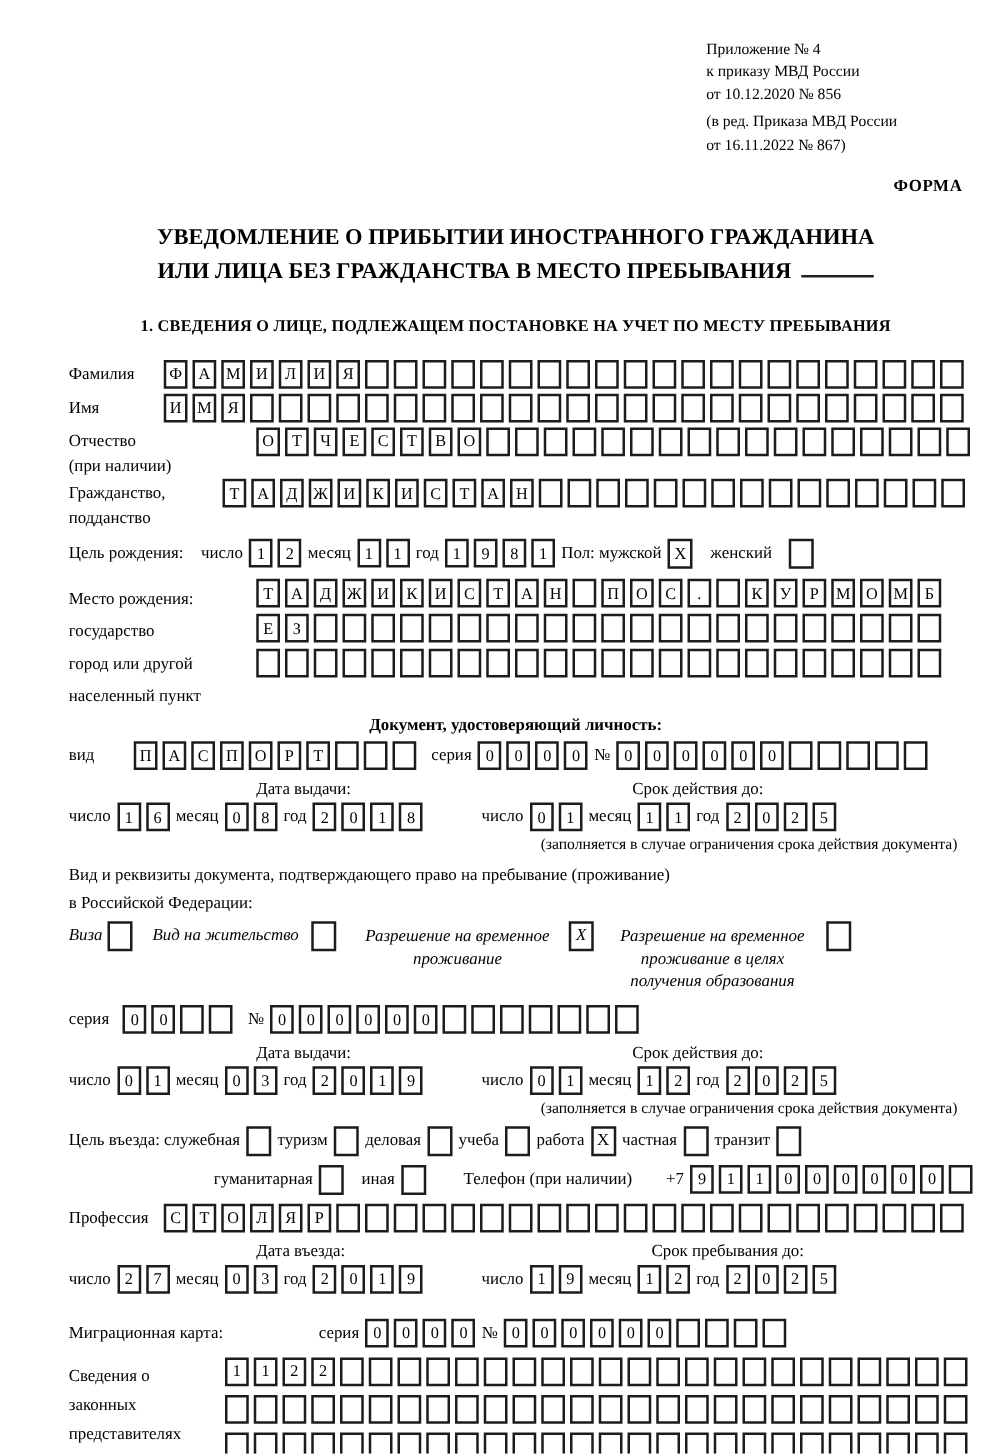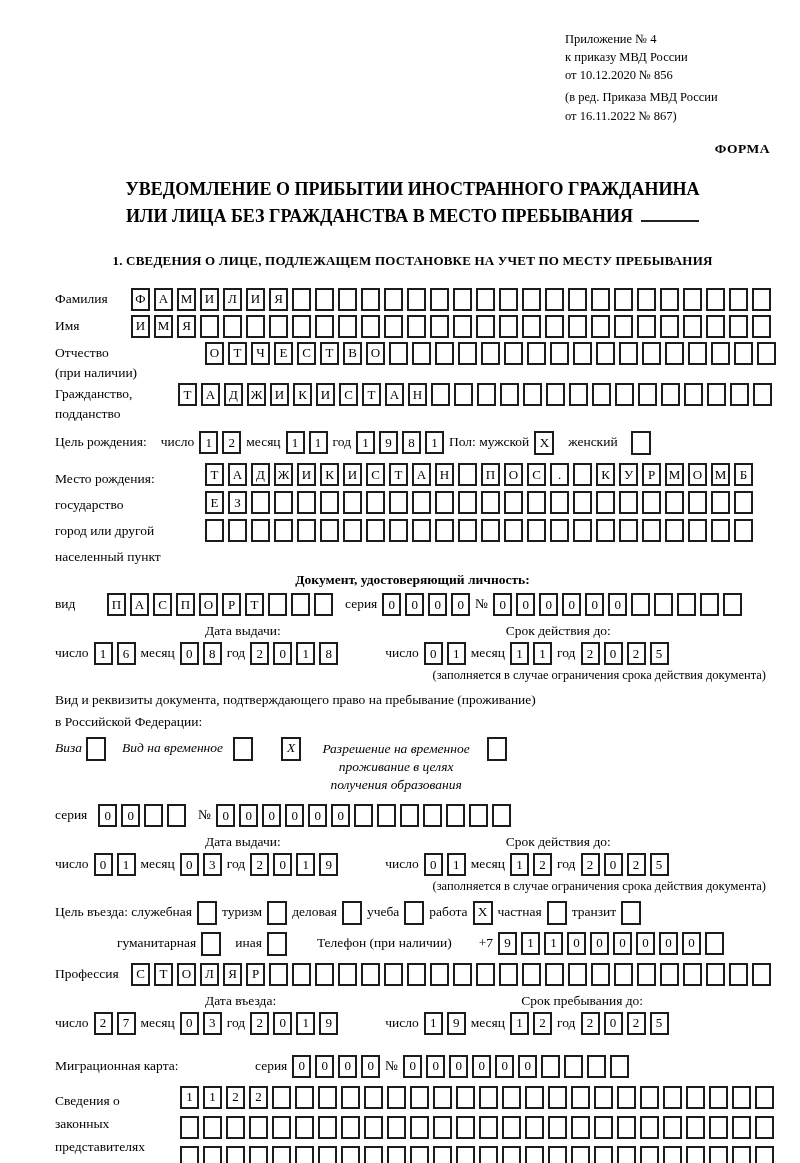--- a/index.html
+++ b/index.html
@@ -409,24 +409,25 @@
 
   <div class="intro">Вид и реквизиты документа, подтверждающего право на пребывание (проживание)</div>
   <div class="intro" style="margin-top:5px;">в Российской Федерации:</div>
 
   <div class="options">
     <div class="opt">
       <span class="optlbl">Виза</span>
       <span class="cb" style="margin-left:4px;"></span>
     </div>
     <div class="opt" style="margin-left:16px;">
-      <span class="optlbl">Вид на временное</span>
+      <span class="optlbl">Вид на жительство</span>
       <span class="cb"></span>
     </div>
     <div class="opt" style="margin-left:18px;">
+      <span class="optlbl center" style="width:158px;">Разрешение на временное проживание</span>
       <span class="cb">X</span>
     </div>
     <div class="opt" style="margin-left:14px;">
       <span class="optlbl center" style="width:162px;">Разрешение на временное проживание в целях получения образования</span>
       <span class="cb"></span>
     </div>
   </div>
 
   <div class="row" style="margin-top:10px;">
     <span class="dlbl" style="padding-left:0;">серия</span>
@@ -511,21 +512,21 @@
     <span class="dlbl">учеба</span>
     <span class="cb"></span>
     <span class="dlbl">работа</span>
     <span class="cb">X</span>
     <span class="dlbl">частная</span>
     <span class="cb"></span>
     <span class="dlbl">транзит</span>
     <span class="cb"></span>
   </div>
 
-  <div class="row" style="margin-top:7px;margin-left:62px;">
+  <div class="row" style="margin-top:7px;margin-left:116px;">
     <span class="dlbl" style="padding-left:0;">гуманитарная</span>
     <span class="cb"></span>
     <span class="dlbl" style="padding-left:14px;">иная</span>
     <span class="cb"></span>
     <span class="dlbl" style="padding-left:30px;">Телефон (при наличии)</span>
     <span class="dlbl" style="padding-left:22px;">+7</span>
     <div class="boxrow">
         <span class="cell">9</span>
         <span class="cell">1</span>
         <span class="cell">1</span>

